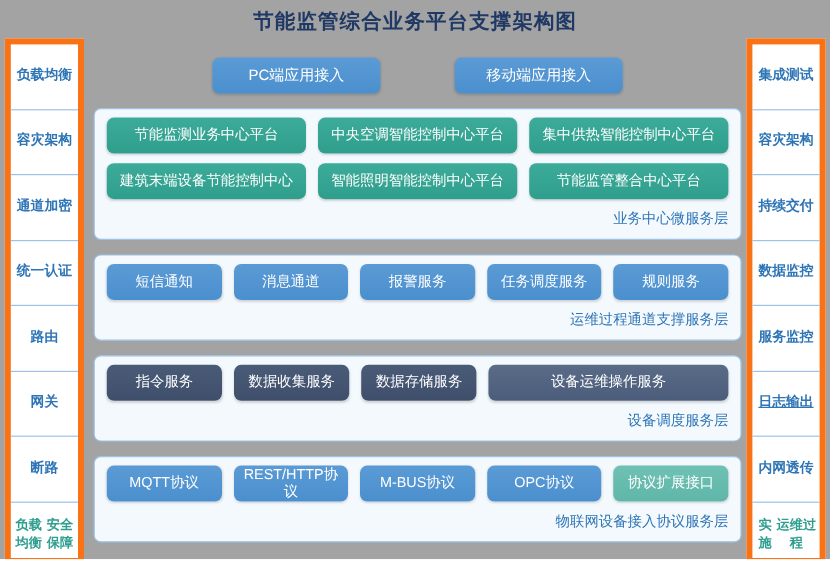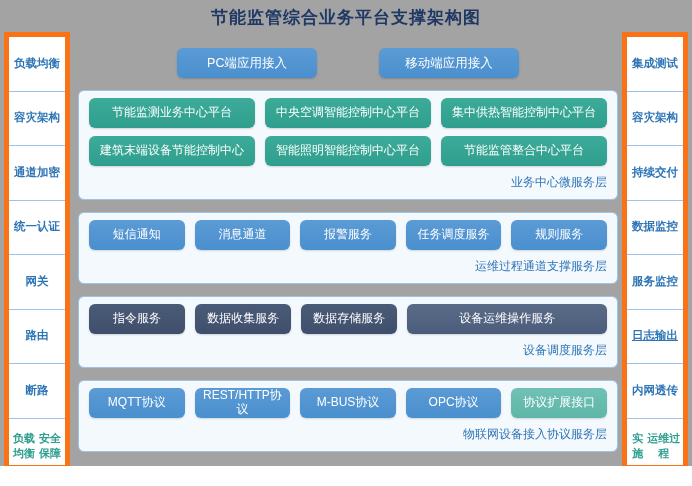--- a/index.html
+++ b/index.html
@@ -156,24 +156,24 @@
       <div class="side-cell" style="height: 54.5px;">
         <div>容灾架构</div>
       </div>
       <div class="side-cell" style="height: 54.5px;">
         <div>通道加密</div>
       </div>
       <div class="side-cell" style="height: 54.5px;">
         <div>统一认证</div>
       </div>
       <div class="side-cell" style="height: 54.5px;">
+        <div>路由</div>
+      </div>
+      <div class="side-cell" style="height: 54.5px;">
         <div>网关</div>
-      </div>
-      <div class="side-cell" style="height: 54.5px;">
-        <div>路由</div>
       </div>
       <div class="side-cell" style="height: 54.5px;">
         <div>断路</div>
       </div>
       <div class="side-cell green multi" style="height: 54.5px;">
         <div>负载均衡</div>
         <div>安全保障</div>
       </div>
     </div>
   <div class="side-col right" id="right-col">

